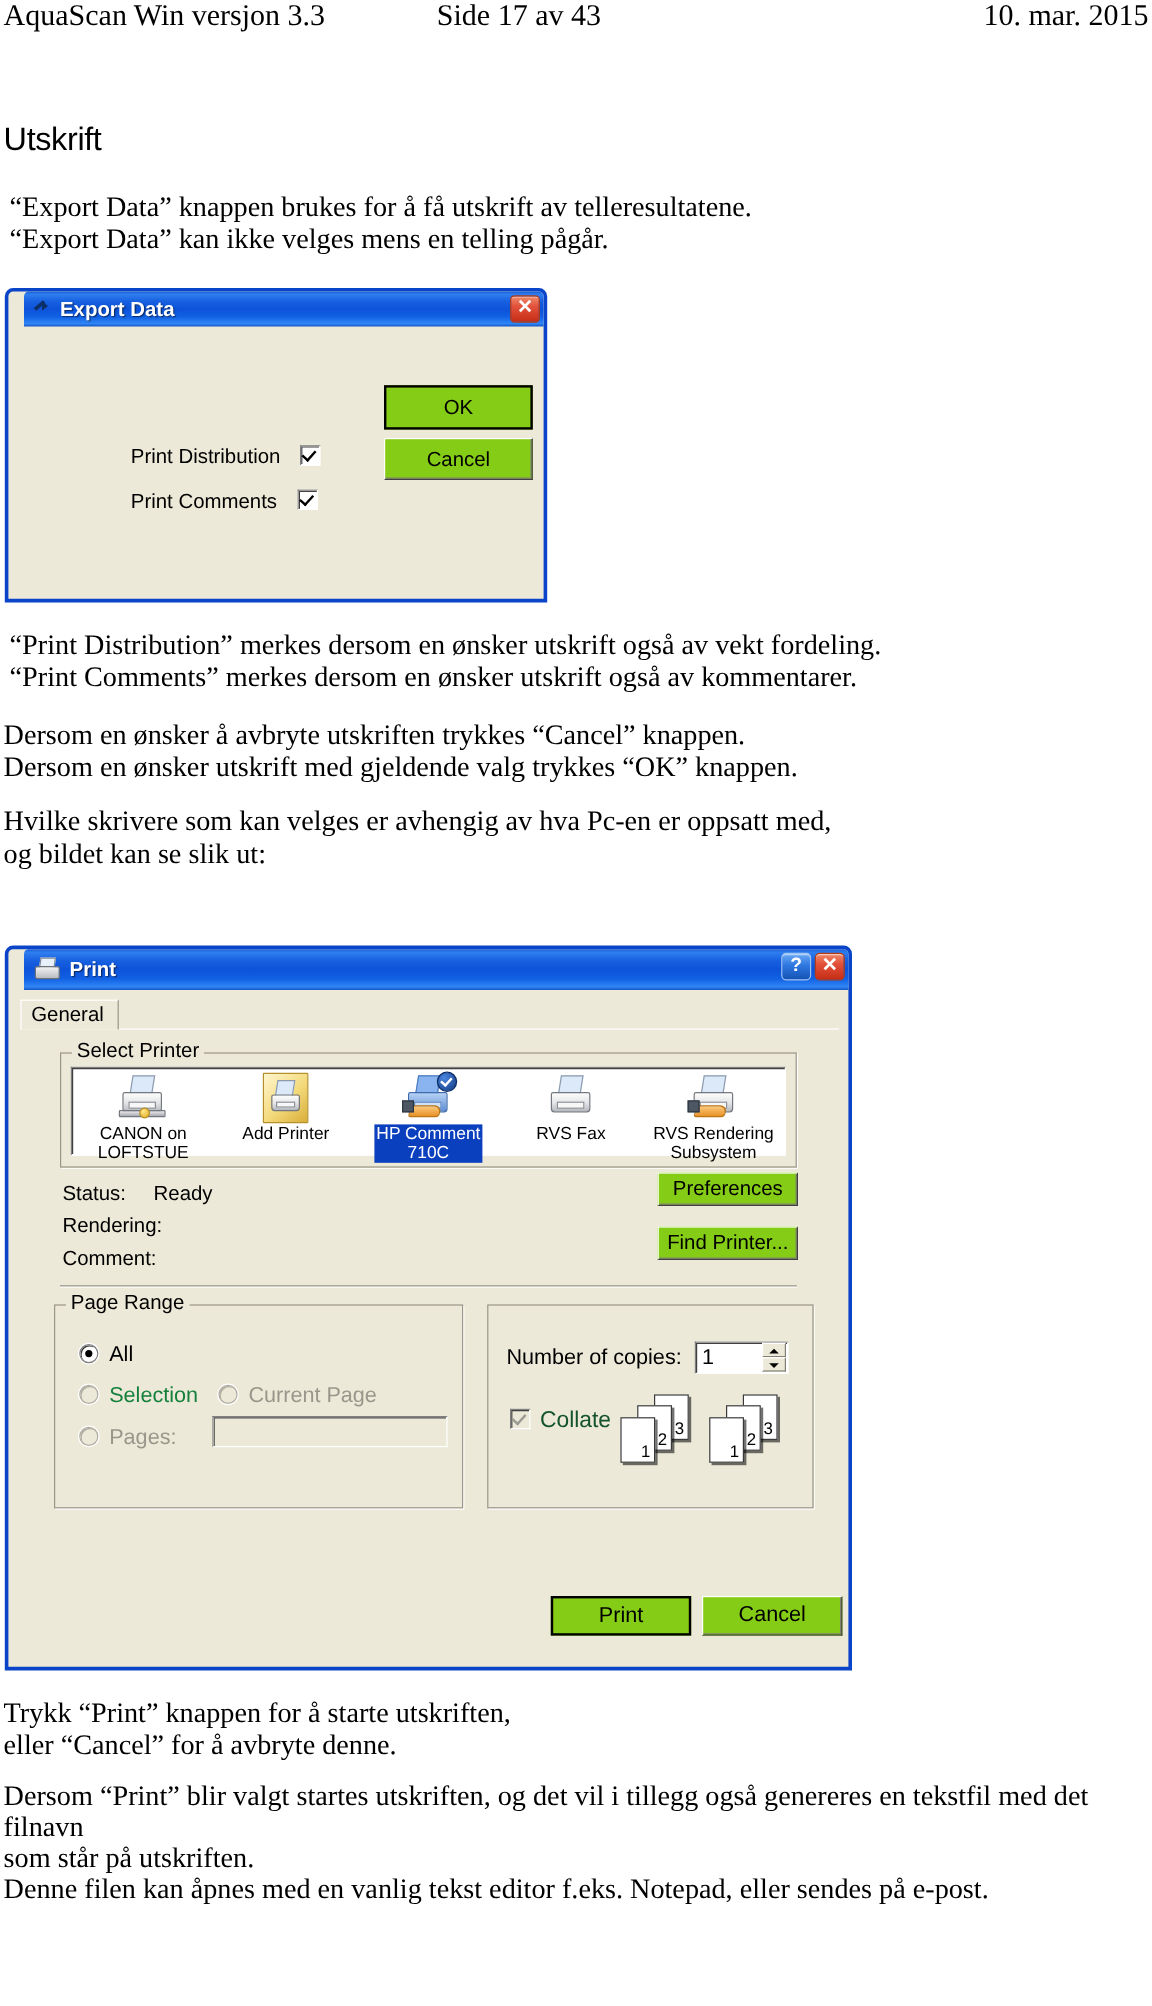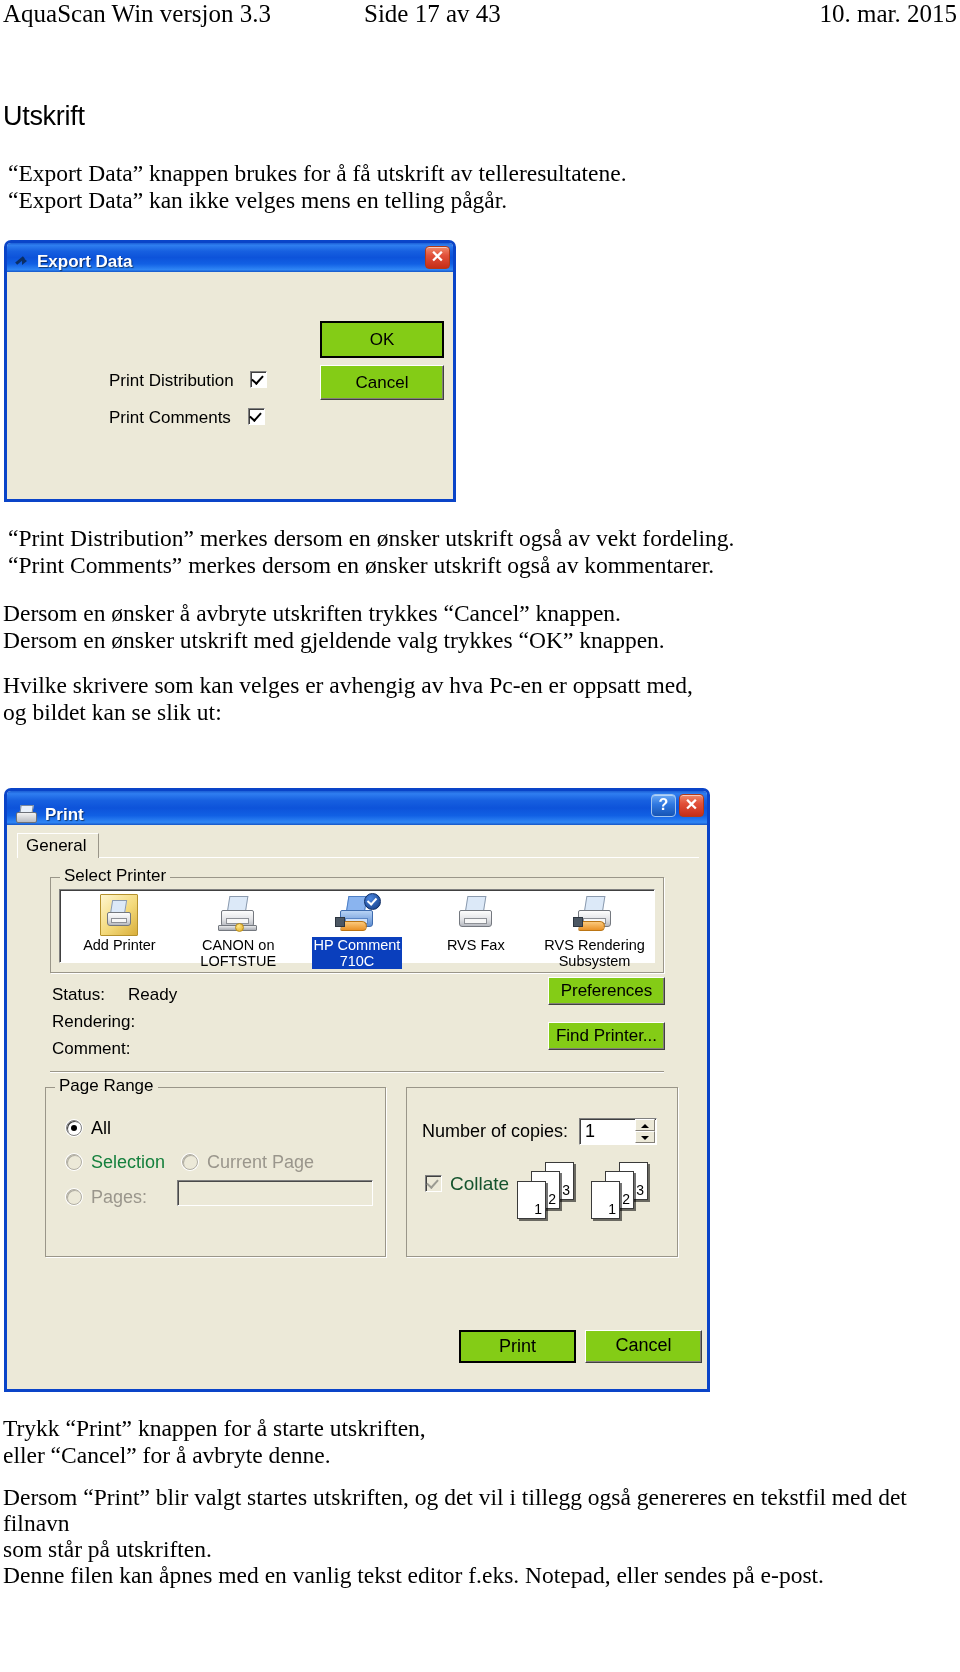--- a/index.html
+++ b/index.html
@@ -67,22 +67,23 @@
     padding: 0;
   }
   .xp-titlebar {
     height: 29px;
     background: linear-gradient(to bottom,
                 #1c5fd6 0%, #2f7ef0 8%, #1760e0 28%,
                 #0d53da 50%, #1160e4 72%, #2f86f5 92%, #1656c6 100%);
     border-radius: 4px 4px 0 0;
     position: relative;
     display: flex;
-    align-items: flex-end;
+    align-items: center;
     overflow: hidden;
+    margin-left: 13px;
   }
   .xp-title-text {
     color: #ffffff;
     font-family: "Liberation Sans", sans-serif;
     font-weight: bold;
     font-size: 17px;
     margin-left: 8px;
     text-shadow: 1px 1px 1px rgba(0,0,0,0.55);
     white-space: nowrap;
   }
@@ -579,39 +580,39 @@
 
     <div class="tabstrip">
       <div class="tab-general">General</div>
     </div>
 
     <div class="groupbox gb-select-printer">
       <div class="gb-label">Select Printer</div>
       <div class="printer-list">
 
         <div class="printer-item">
-          <div class="pico addprn">
-            <span class="frame"></span>
-              <span class="paper"></span>
-              <span class="body"></span>
-              <span class="slot"></span>
-          </div>
-          <span class="plabel">Add Printer</span>
-        </div>
-
-        <div class="printer-item">
           <div class="pico">
             <span class="paper"></span>
               <span class="body"></span>
               <span class="slot"></span>
             <span class="stand"></span>
               <span class="dot"></span>
           </div>
           <span class="plabel">CANON on
 LOFTSTUE</span>
+        </div>
+
+        <div class="printer-item">
+          <div class="pico addprn">
+            <span class="frame"></span>
+              <span class="paper"></span>
+              <span class="body"></span>
+              <span class="slot"></span>
+          </div>
+          <span class="plabel">Add Printer</span>
         </div>
 
         <div class="printer-item selected">
           <div class="pico sel">
             <span class="paper"></span>
               <span class="body"></span>
               <span class="slot"></span>
             <span class="tray"></span>
               <span class="cable"></span>
             <span class="check-badge"></span>

